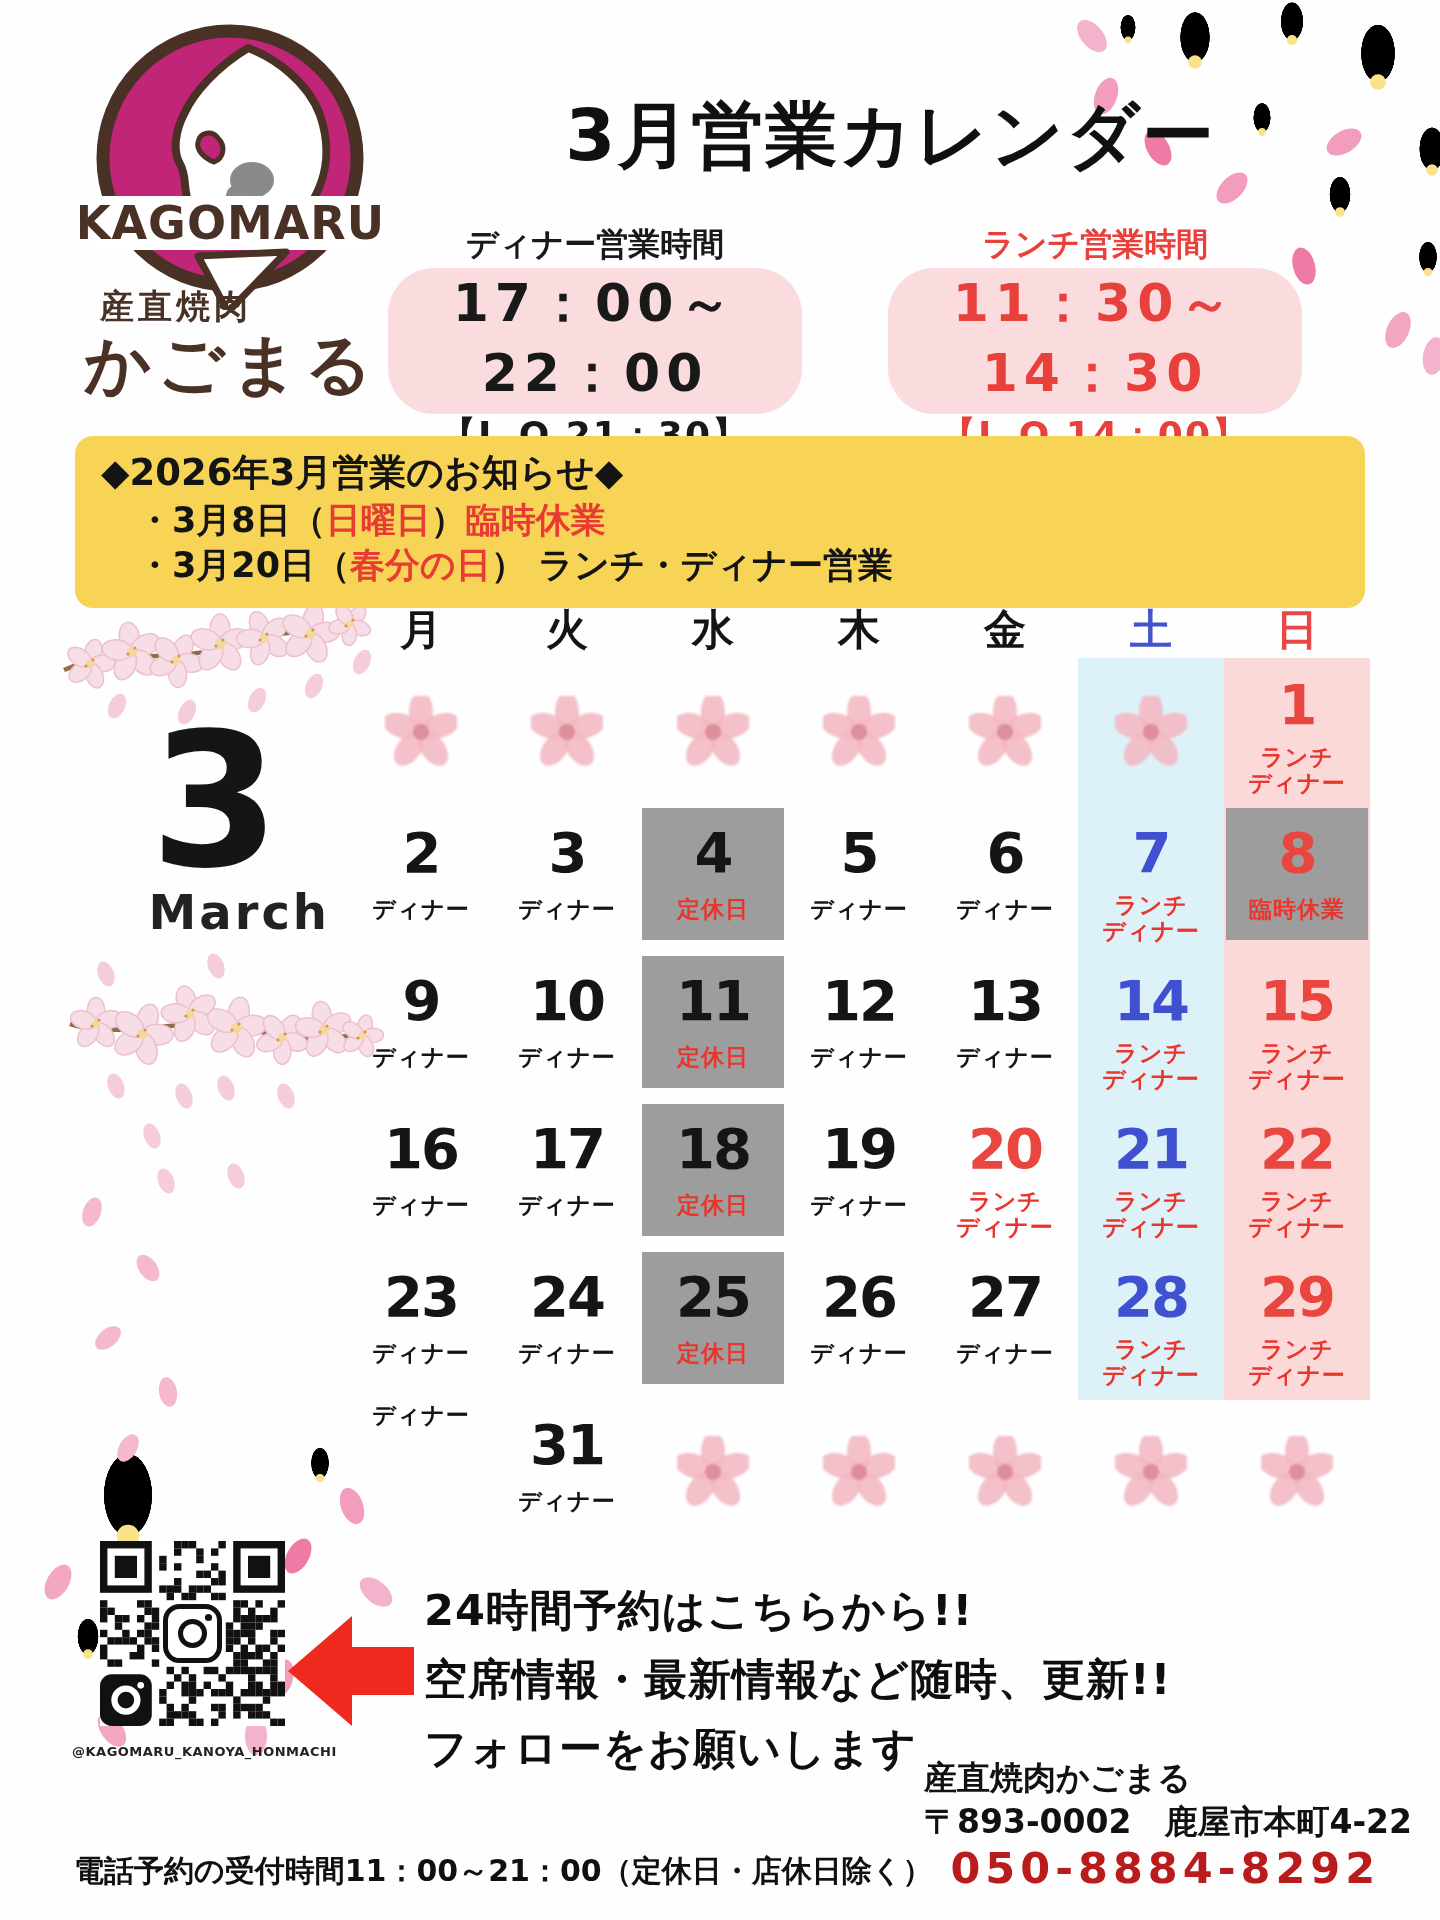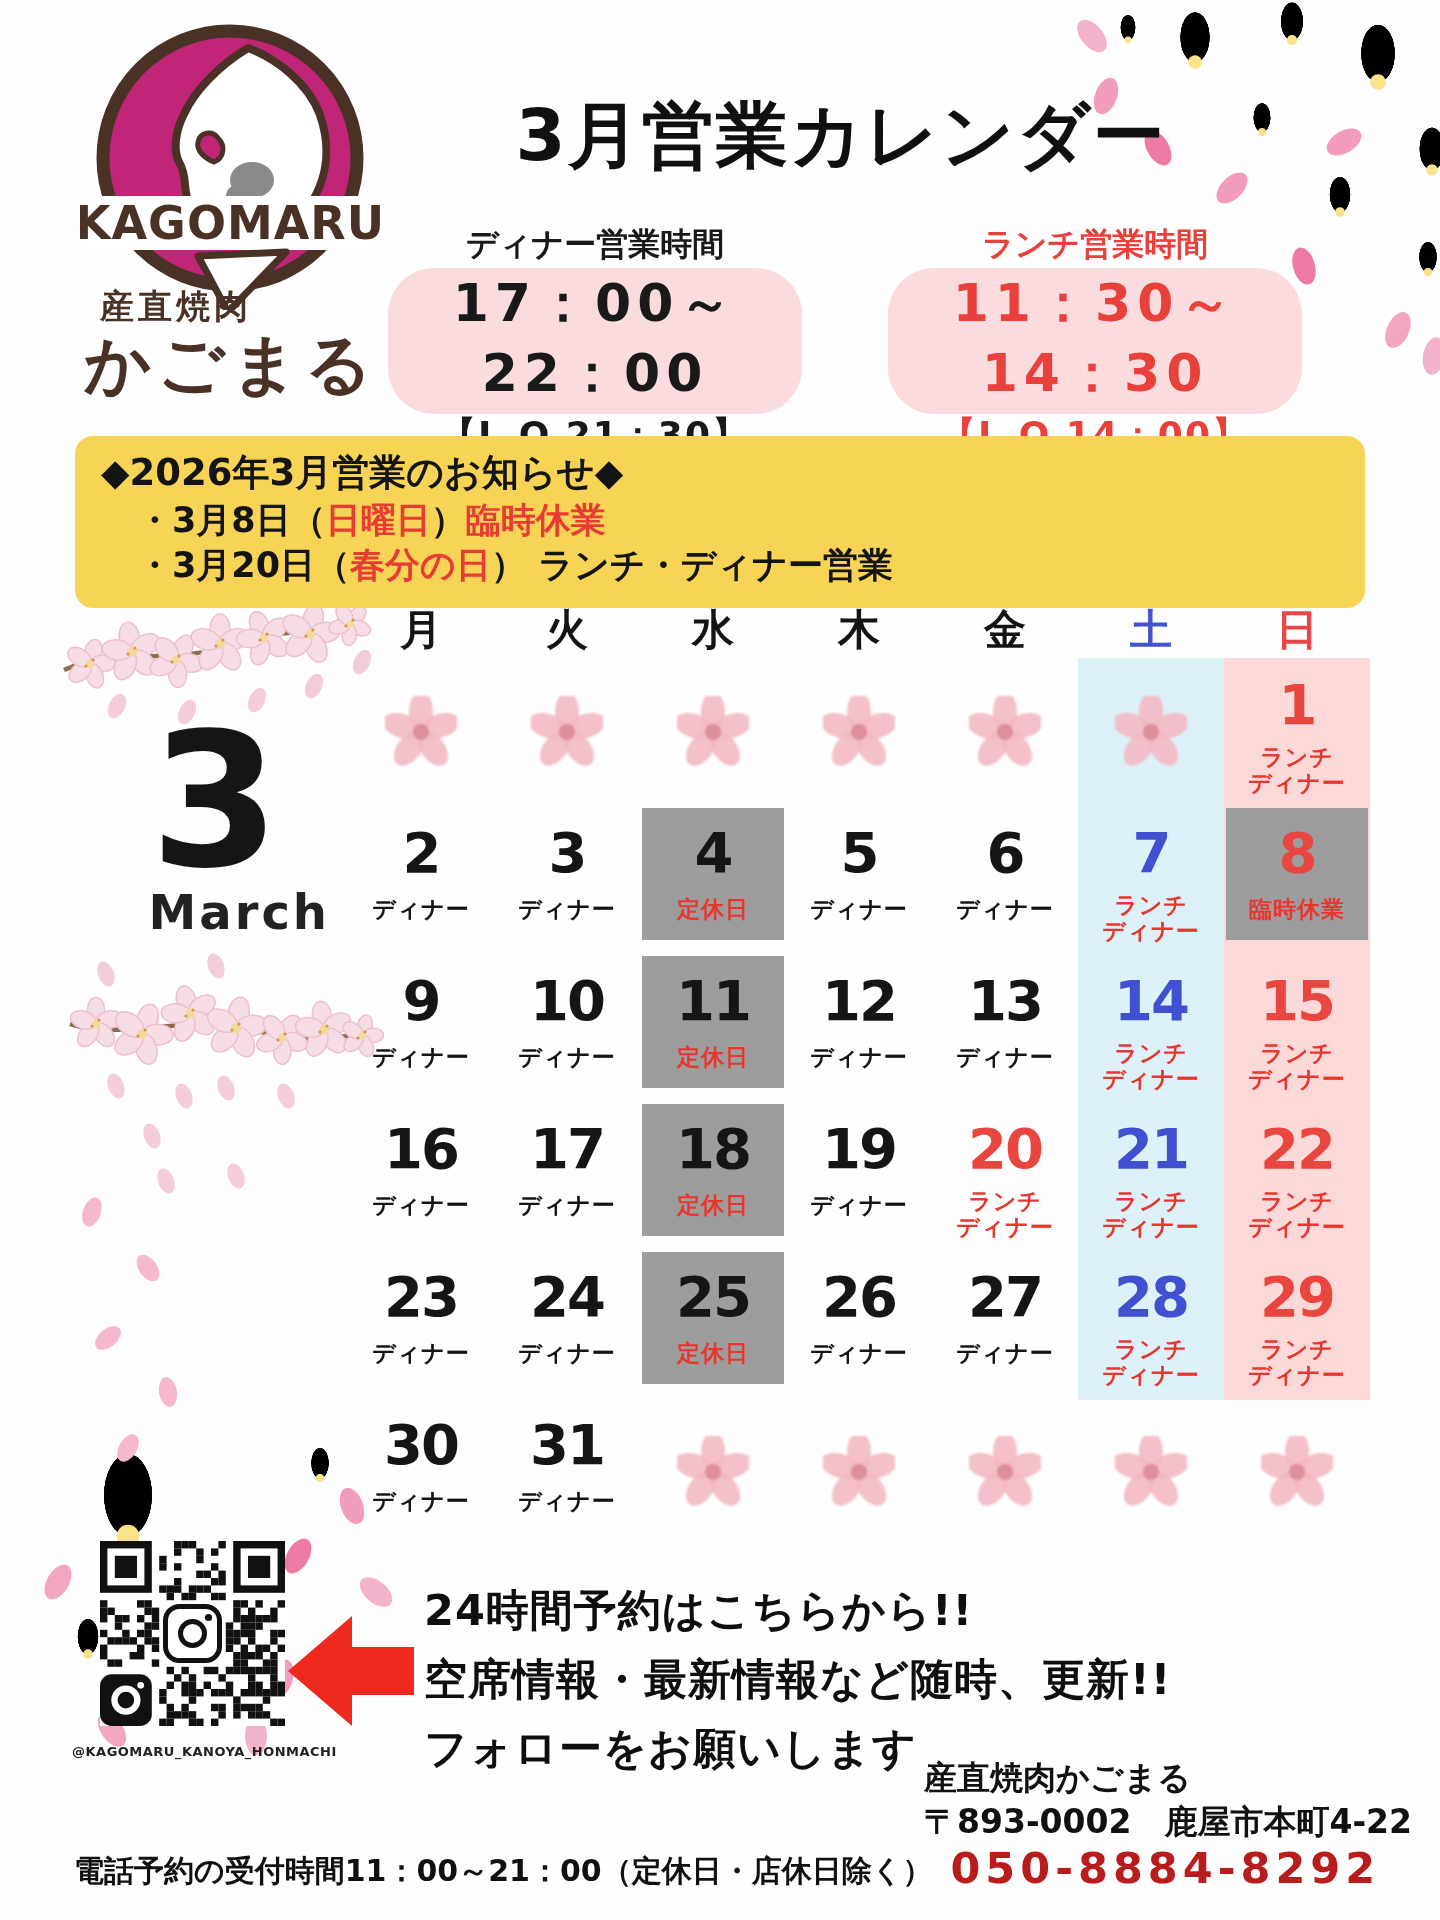--- a/index.html
+++ b/index.html
@@ -12,21 +12,21 @@
   .abs{position:absolute}
   #deco{position:absolute;left:0;top:0;z-index:0}
   .layer{position:absolute;left:0;top:0;width:1440px;height:1920px;z-index:1}
 
   
   #logo-svg{left:80px;top:10px}
   .genre{left:100px;top:284px;font-size:34px;font-weight:bold;color:#4a3126;letter-spacing:4px}
   .shopjp{left:84px;top:320px;font-size:66px;font-weight:bold;color:#4a3126;letter-spacing:6px}
 
   
-  .title{left:421px;top:88px;width:840px;text-align:center;font-size:72px;font-weight:bold;color:#101010;letter-spacing:2px}
+  .title{left:376px;top:88px;width:840px;text-align:right;font-size:72px;font-weight:bold;color:#101010;letter-spacing:2px}
 
   
   .hours{width:414px;height:146px;border-radius:46px;background:#fadcdf;text-align:center;
          display:flex;flex-direction:column;justify-content:center;gap:2px}
   .hours .hl{font-size:32px;font-weight:bold}
   .hours .ht{font-size:52px;font-weight:bold;letter-spacing:6px}
   .hours .ho{font-size:36px;font-weight:bold;letter-spacing:2px}
   #dinner-card{left:388px;top:268px;color:#191919}
   #lunch-card{left:888px;top:268px;color:#e8413c}
 
@@ -633,21 +633,20 @@
         <div class="lbl l-red">ディナー</div>
       </div>
       <div class="cell">
         <div class="cellbox"></div>
         <div class="num n-red">29</div>
         <div class="lbl l-red">ランチ</div>
         <div class="lbl l-red">ディナー</div>
       </div>
       <div class="cell">
         <div class="cellbox"></div>
-        <div class="num n-black">30</div>
         <div class="lbl one">ディナー</div>
       </div>
       <div class="cell">
         <div class="cellbox"></div>
         <div class="num n-black">31</div>
         <div class="lbl one">ディナー</div>
       </div>
       <div class="cell">
         <div class="cellbox"></div>
         <svg class="cellflower" width="72" height="72" viewBox="-36 -36 72 72">

